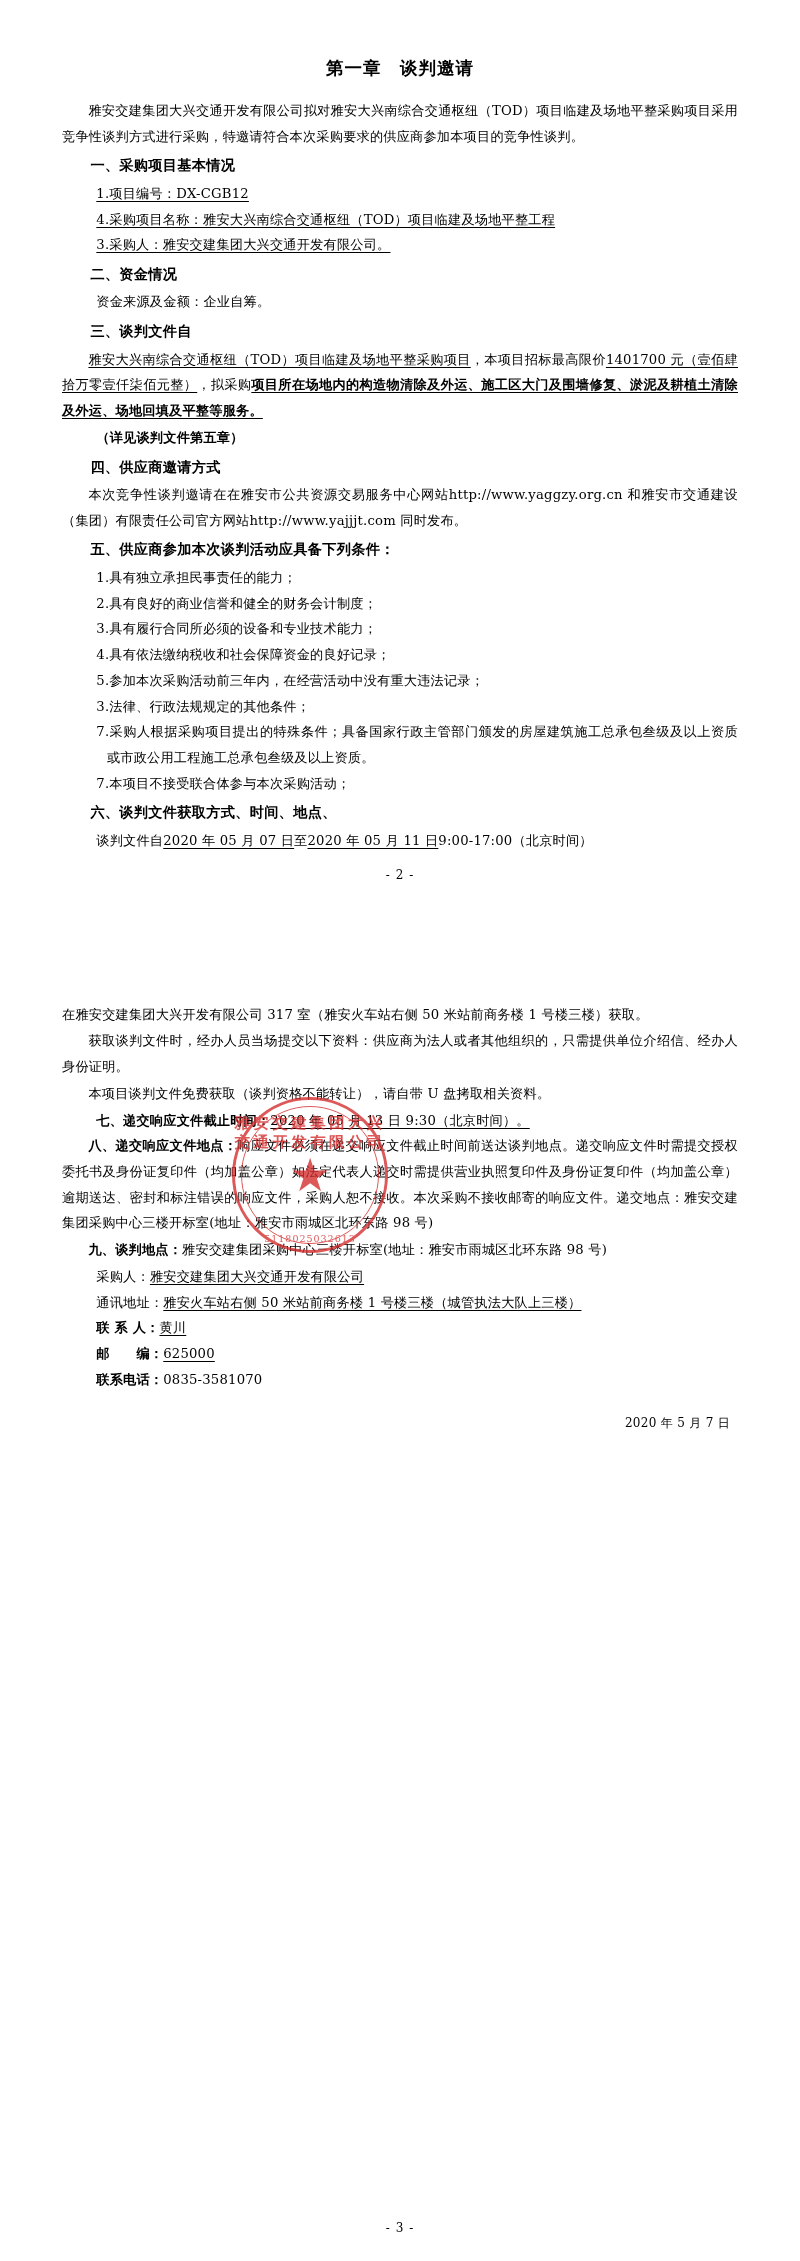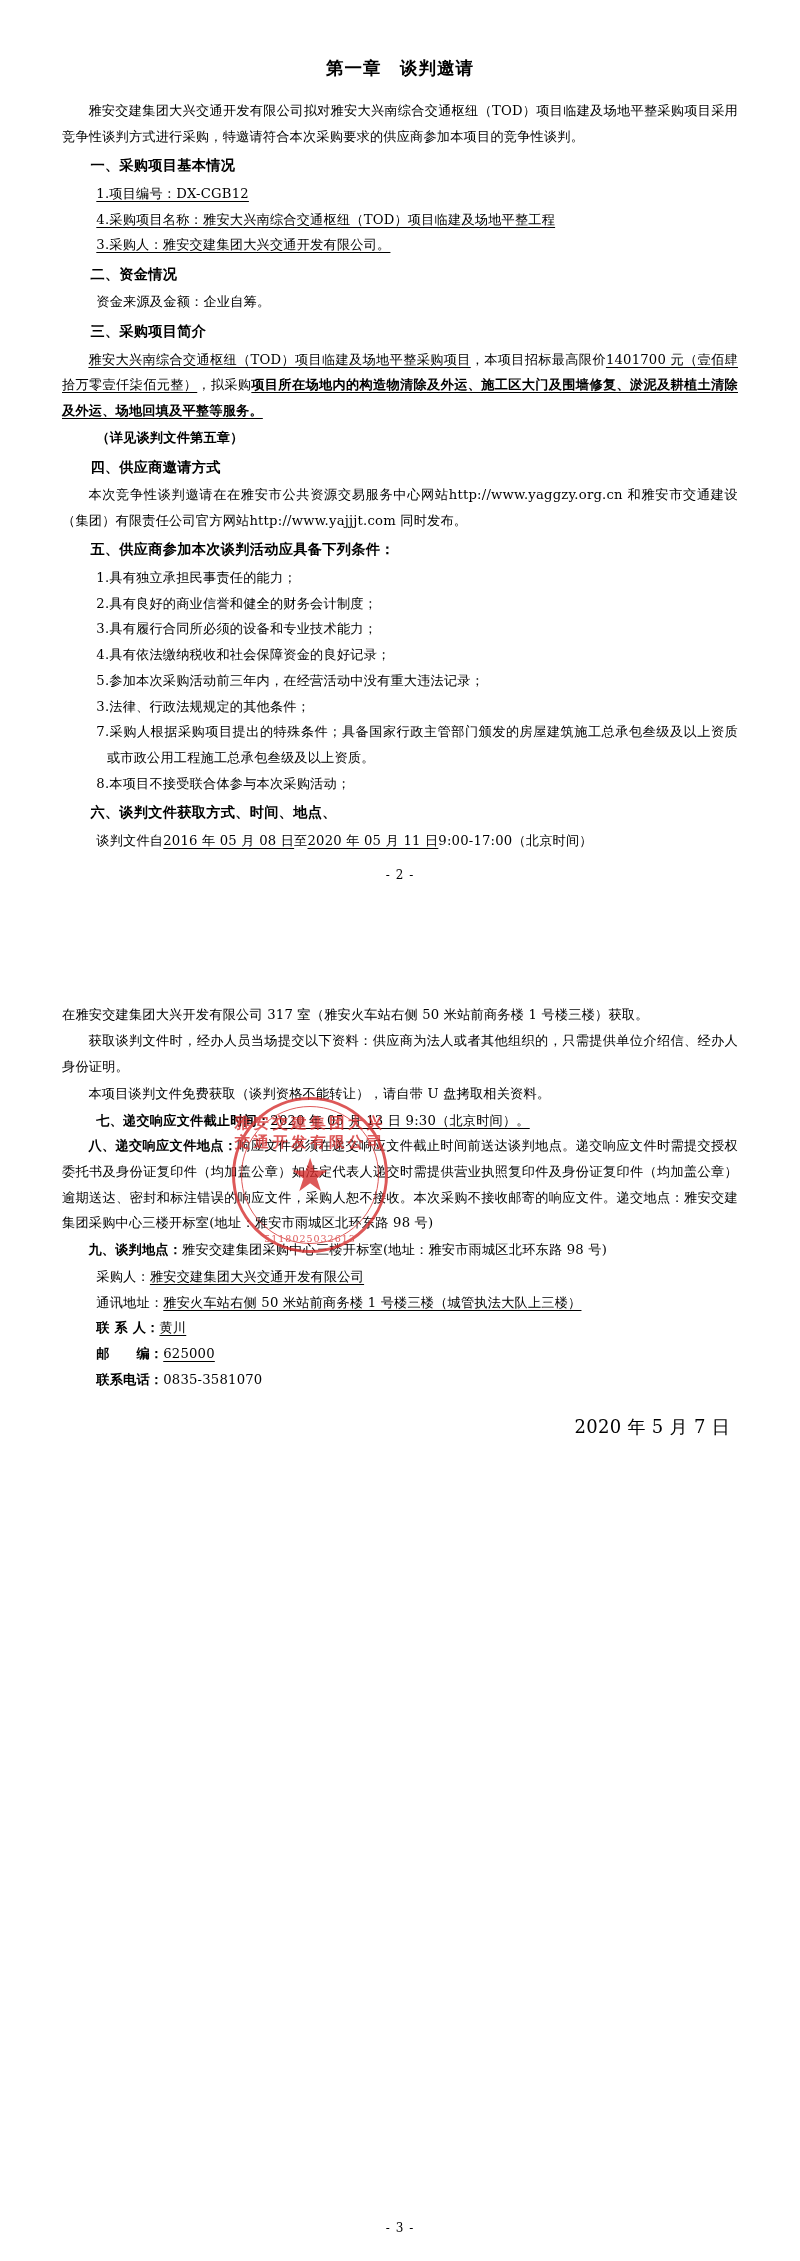--- a/index.html
+++ b/index.html
@@ -87,21 +87,21 @@
     text-align: center;
     font-size: 12px;
     margin-top: 14px;
     letter-spacing: 1px;
   }
   .gap-between-pages {
     height: 120px;
   }
   .sign-date {
     text-align: right;
-    font-size: 18px;
+    font-size: 12px;
     margin-top: 22px;
     padding-right: 8px;
     letter-spacing: 0.3px;
   }
   .pagenum-bottom {
     position: absolute;
     left: 0;
     right: 0;
     bottom: 26px;
     text-align: center;
@@ -175,41 +175,41 @@
     </p>
 
     <div class="sec-head">一、采购项目基本情况</div>
     <p class="item"><span class="u">1.项目编号：DX-CGB12</span></p>
     <p class="item"><span class="u">4.采购项目名称：雅安大兴南综合交通枢纽（TOD）项目临建及场地平整工程</span></p>
     <p class="item"><span class="u">3.采购人：雅安交建集团大兴交通开发有限公司。</span></p>
 
     <div class="sec-head">二、资金情况</div>
     <p class="item">资金来源及金额：企业自筹。</p>
 
-    <div class="sec-head">三、采购项目简介</div>
+    <div class="sec-head">三、谈判文件自</div>
     <p class="body">
       <span class="u">雅安大兴南综合交通枢纽（TOD）项目临建及场地平整采购项目</span><span>，本项目招标最高限价</span><span class="u">1401700 元（壹佰肆拾万零壹仟柒佰元整）</span><span>，拟采购</span><span class="bu">项目所在场地内的构造物清除及外运、施工区大门及围墙修复、淤泥及耕植土清除及外运、场地回填及平整等服务。</span>
     </p>
     <p class="item"><span class="b">（详见谈判文件第五章）</span></p>
 
     <div class="sec-head">四、供应商邀请方式</div>
     <p class="body">本次竞争性谈判邀请在在雅安市公共资源交易服务中心网站http://www.yaggzy.org.cn 和雅安市交通建设（集团）有限责任公司官方网站http://www.yajjjt.com 同时发布。</p>
 
     <div class="sec-head">五、供应商参加本次谈判活动应具备下列条件：</div>
     <p class="item">1.具有独立承担民事责任的能力；</p>
     <p class="item">2.具有良好的商业信誉和健全的财务会计制度；</p>
     <p class="item">3.具有履行合同所必须的设备和专业技术能力；</p>
     <p class="item">4.具有依法缴纳税收和社会保障资金的良好记录；</p>
     <p class="item">5.参加本次采购活动前三年内，在经营活动中没有重大违法记录；</p>
     <p class="item">3.法律、行政法规规定的其他条件；</p>
     <p class="item-wrap">7.采购人根据采购项目提出的特殊条件；具备国家行政主管部门颁发的房屋建筑施工总承包叁级及以上资质或市政公用工程施工总承包叁级及以上资质。</p>
-    <p class="item">8.本项目不接受联合体参与本次采购活动；</p>
+    <p class="item">7.本项目不接受联合体参与本次采购活动；</p>
 
     <div class="sec-head">六、谈判文件获取方式、时间、地点、</div>
-    <p class="item"><span>谈判文件自</span><span class="u">2016 年 05 月 08 日</span><span>至</span><span class="u">2020 年 05 月 11 日</span><span>9:00-17:00（北京时间）</span></p>
+    <p class="item"><span>谈判文件自</span><span class="u">2020 年 05 月 07 日</span><span>至</span><span class="u">2020 年 05 月 11 日</span><span>9:00-17:00（北京时间）</span></p>
 
     <div class="pagenum">- 2 -</div>
 
     <div class="gap-between-pages"></div>
   </div>
 
   <div class="sheet sheet-2">
 
     <p class="body noindent">在雅安交建集团大兴开发有限公司 317 室（雅安火车站右侧 50 米站前商务楼 1 号楼三楼）获取。</p>
     <p class="body">获取谈判文件时，经办人员当场提交以下资料：供应商为法人或者其他组织的，只需提供单位介绍信、经办人身份证明。</p>

